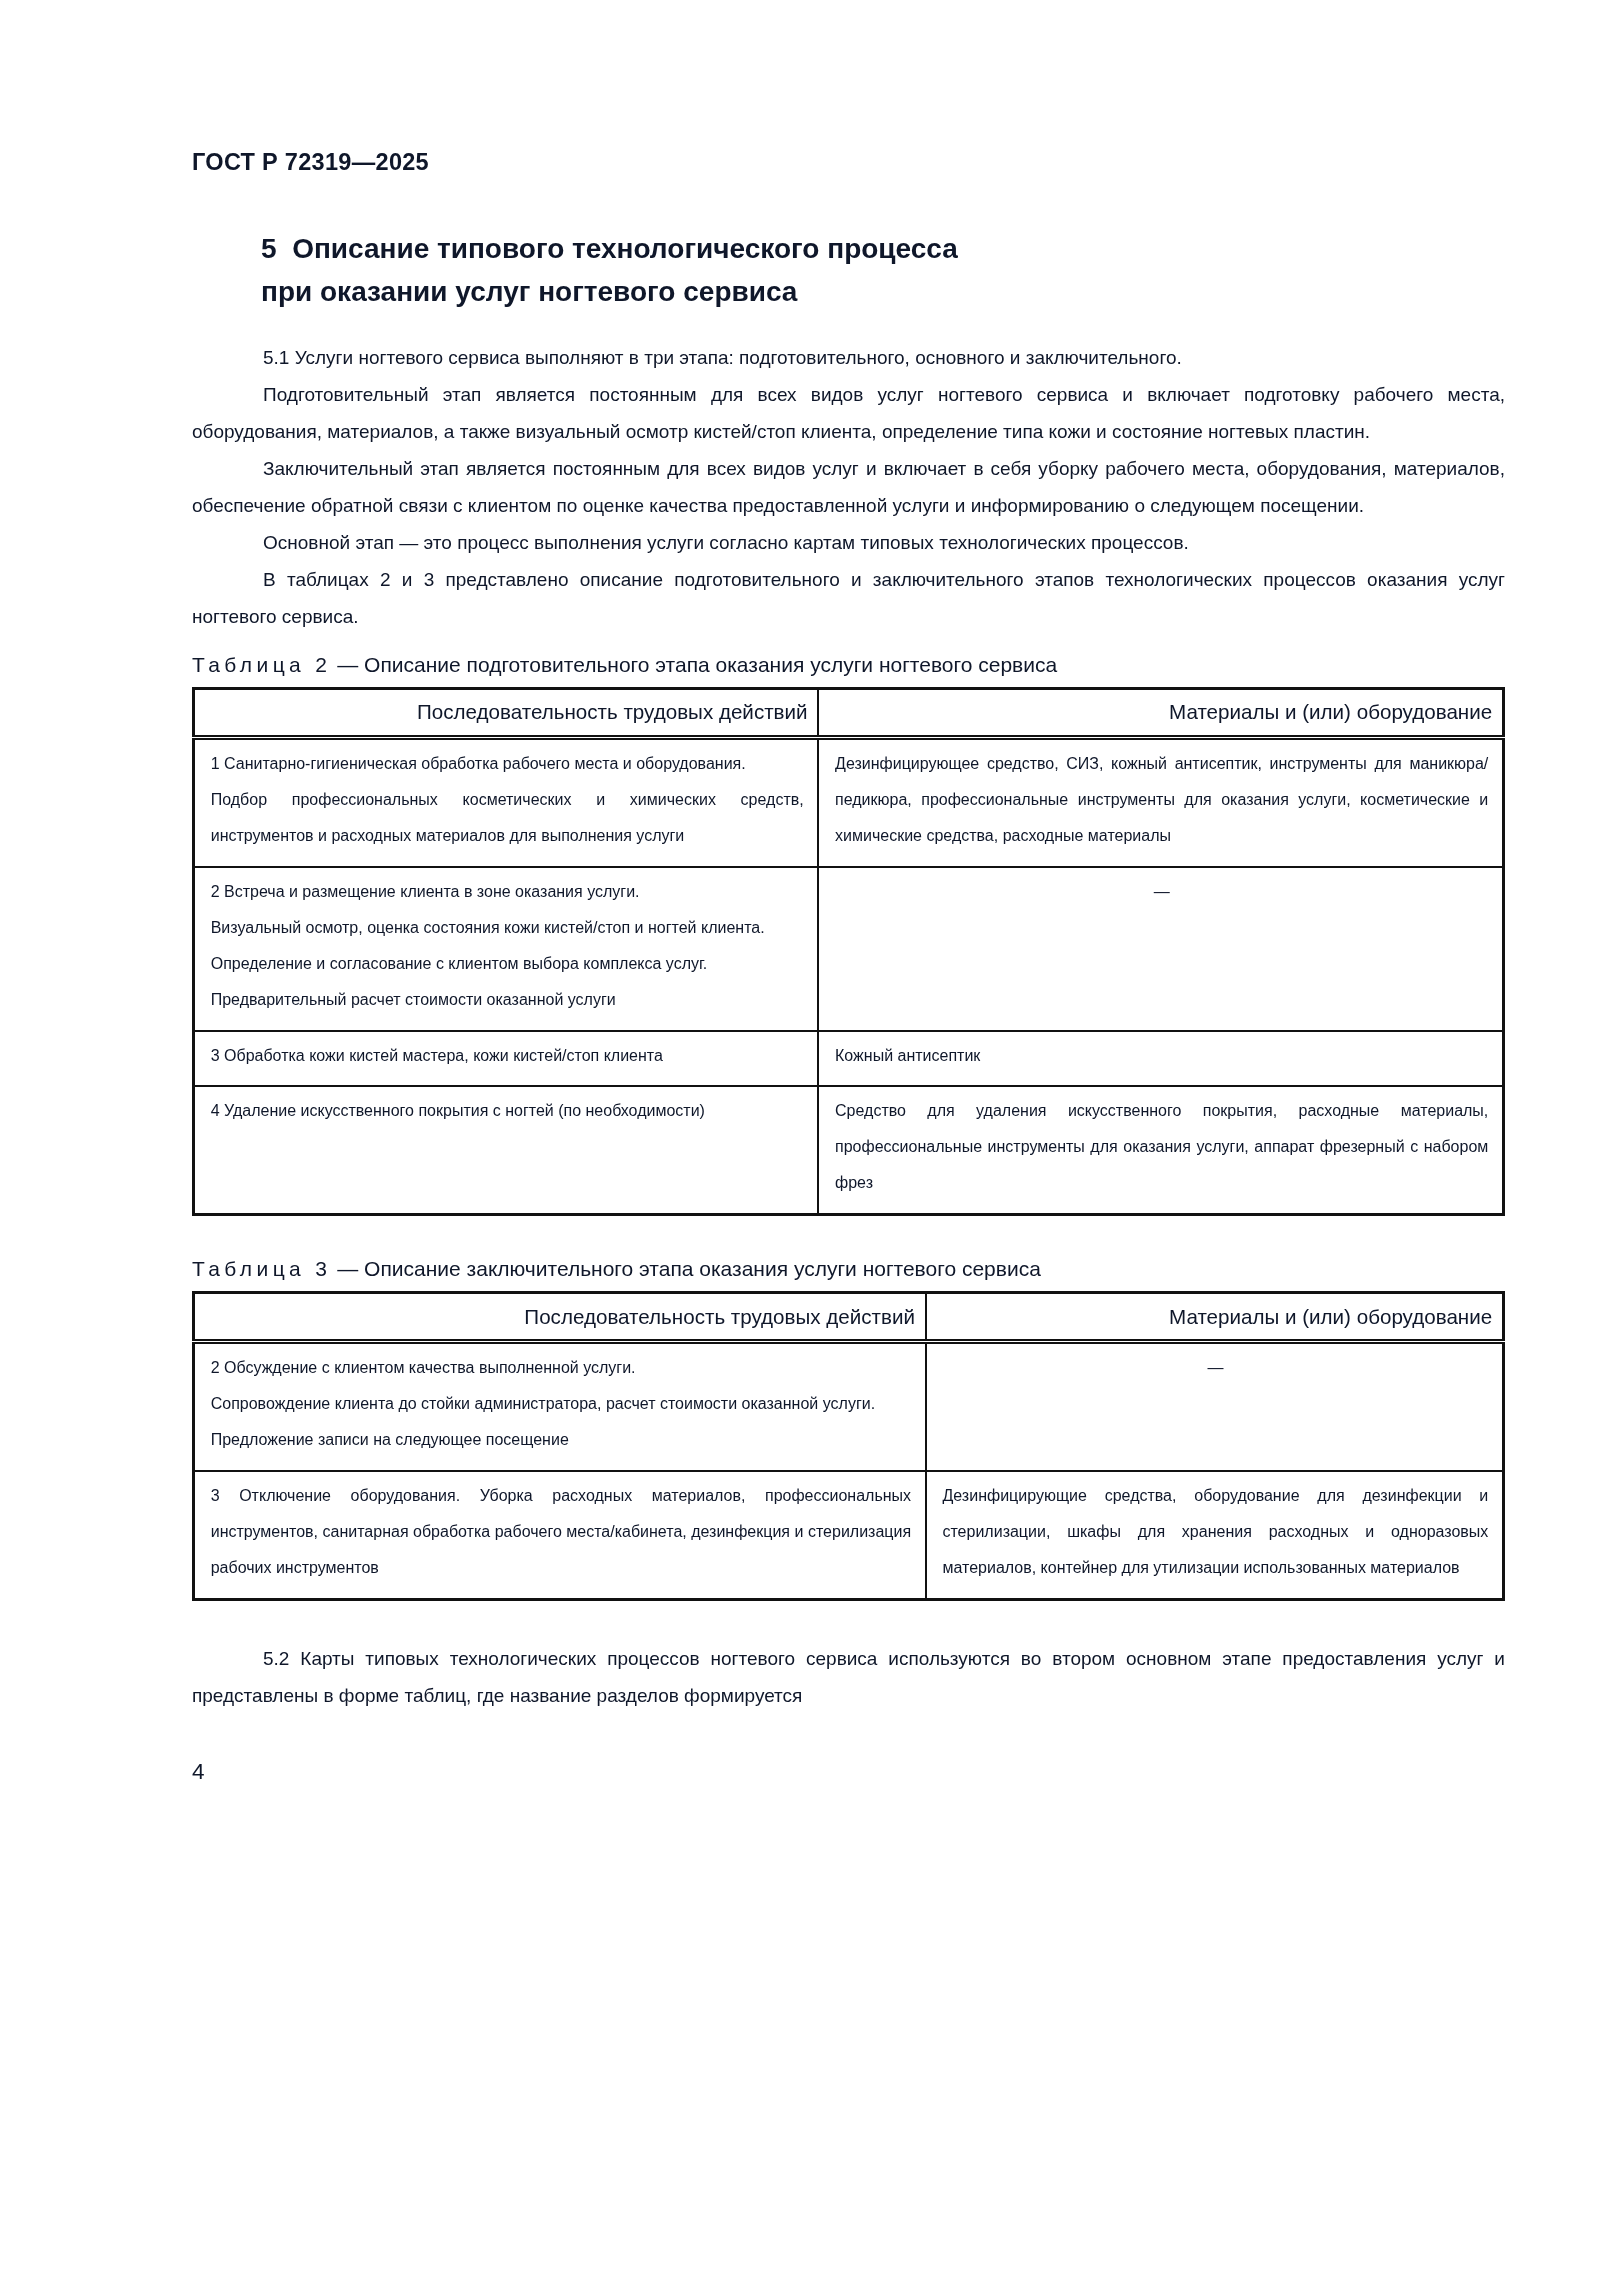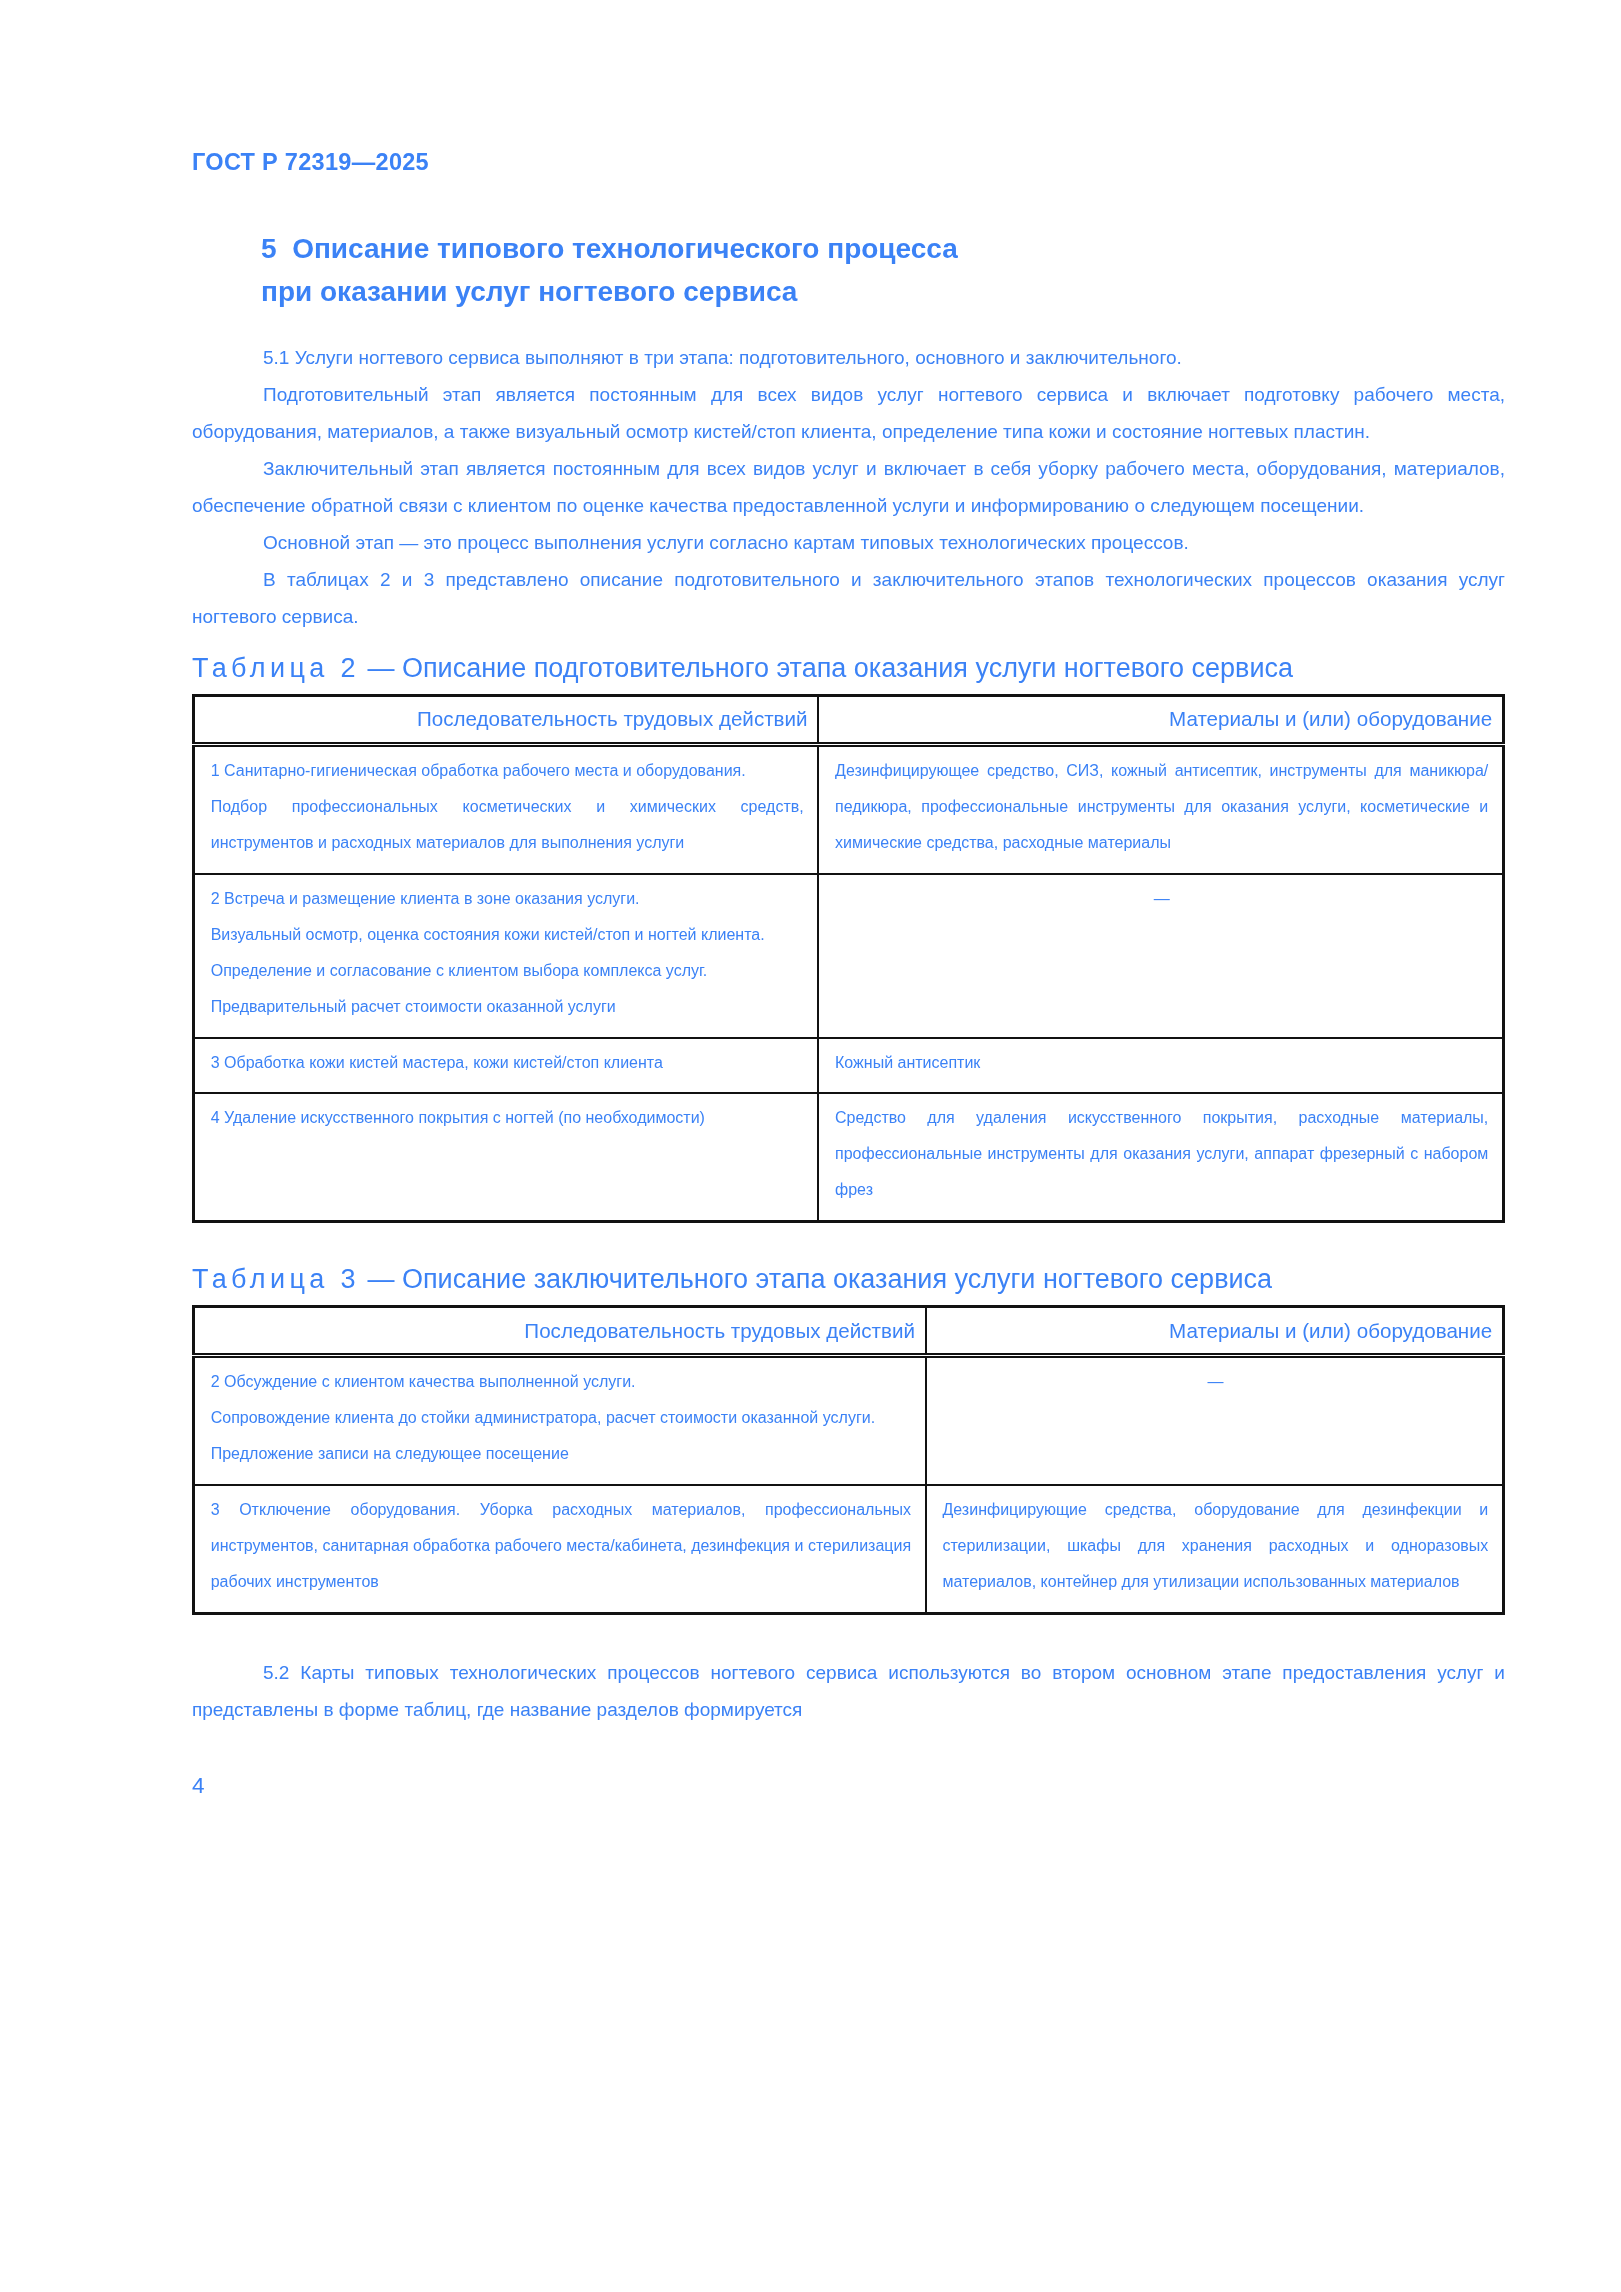--- a/index.html
+++ b/index.html
@@ -6,21 +6,21 @@
     margin: 0;
     padding: 0;
     background: #e8e8e8;
   }
   .page {
     position: relative;
     width: 1621px;
     height: 2293px;
     margin: 0 auto;
     background: #ffffff;
-    color: #3b82f6;
+    color: #0f172a;
     font-family: "Liberation Sans", "DejaVu Sans", sans-serif;
     box-sizing: border-box;
     padding: 149px 116px 0 192px;
     overflow: hidden;
   }
   .doc-header {
     font-size: 23.5px;
     font-weight: bold;
     letter-spacing: 0.3px;
     margin: 0 0 51px 0;
@@ -36,21 +36,21 @@
   .body-par {
     margin: 0;
     font-size: 19px;
     line-height: 37px;
     text-align: justify;
     text-indent: 71px;
   }
   .closing-par { margin-top: 39px; }
   .table-caption {
     margin: 17.6px 0 9.8px 0;
-    font-size: 27px;
+    font-size: 21px;
   }
   .caption-label { letter-spacing: 4.4px; }
   .caption-gap3 { margin-top: 41px; }
   table.gost-table {
     width: 100%;
     border-collapse: collapse;
     border: 3.9px solid #111;
     table-layout: fixed;
   }
   table.gost-table th {

